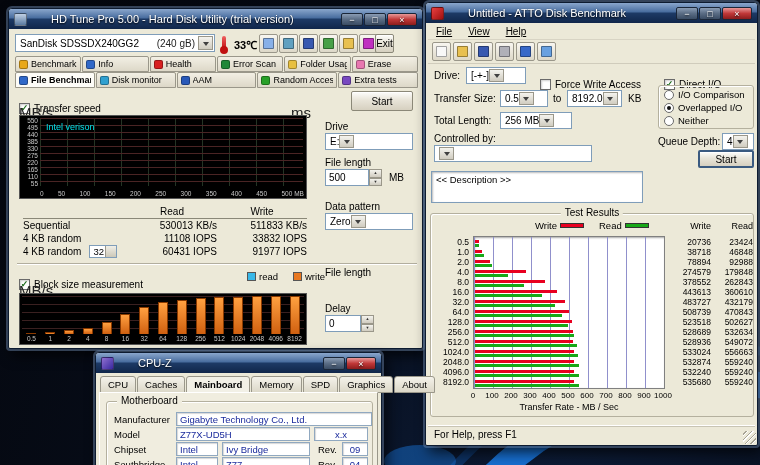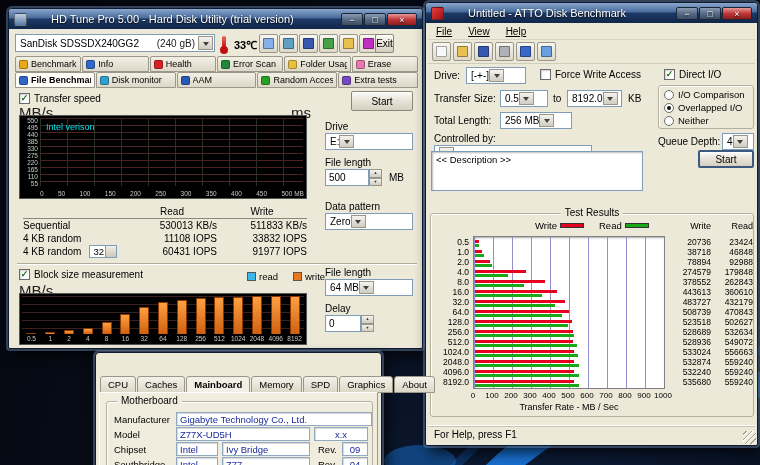--- a/index.html
+++ b/index.html
@@ -25,21 +25,21 @@
 
 
 .btn{display:flex;align-items:center;justify-content:center;font-size:10px;color:#000;
   background:linear-gradient(#fdfdfb,#e8e4d8 45%,#d6d0c0);border:1px solid #8b8878;border-radius:2px;
   box-shadow:inset 0 1px 0 #fff;position:absolute;cursor:pointer;}
 .combo{position:absolute;background:#fff;border:1px solid #7f9db9;font-size:10px;display:flex;
   align-items:center;padding:0 1px 0 4px;color:#000;white-space:nowrap;}
 .arrow-btn{margin-left:auto;width:15px;align-self:stretch;margin:1px 0;
   background:linear-gradient(#f4f3ee,#d0ccc0);border:1px solid #9a978a;display:flex;align-items:center;justify-content:center;flex:none;}
 .arrow-btn::after{content:"";border:3px solid transparent;border-top:4px solid #404040;margin-top:4px;}
-.checkbox{position:absolute;display:flex;align-items:center;gap:4px;font-size:10px;white-space:nowrap;cursor:pointer;}
+.checkbox{position:absolute;display:flex;align-items:center;gap:4px;font-size:10px;white-space:nowrap;cursor:pointer;margin-top:10px;}
 .cbox{width:11px;height:11px;background:#fff;border:1px solid #6a6a6a;box-shadow:inset 1px 1px 2px #cfcfcf;
   display:flex;align-items:center;justify-content:center;flex:none;}
 .cbox.checked::after{content:"✓";font-size:9px;font-weight:bold;color:#1a6a1a;line-height:9px;}
 .radio-row{display:flex;align-items:center;gap:4px;font-size:9.5px;position:absolute;white-space:nowrap;cursor:pointer;}
 .rdot{width:10px;height:10px;border-radius:50%;background:#fff;border:1px solid #6a6a6a;position:relative;flex:none;}
 .rdot.sel::after{content:"";position:absolute;left:2px;top:2px;width:4px;height:4px;border-radius:50%;background:#101010;}
 .groupbox{position:absolute;border:1px solid #b4b09e;border-radius:3px;box-shadow:inset 1px 1px 0 #fff;}
 .gb-title{position:absolute;top:-7px;left:10px;background:#ece9d8;padding:0 4px;font-size:10px;}
 .flabel{position:absolute;font-size:10px;color:#000;white-space:nowrap;}
 .axis-unit{position:absolute;font-size:15px;color:#222;}
@@ -391,24 +391,20 @@
             <div class="g2lab">4096</div>
           </div>
           <div class="g2col">
             <div class="g2bar" style="height: 38px;"></div>
             <div class="g2lab">8192</div>
           </div>
         </div>
     </div>
 
     <span class="flabel" style="left:316px;top:258px">File length</span>
-    <div class="combo" style="left:316px;top:270px;width:88px;height:17px">
-      <span>64 MB</span>
-      <span class="arrow-btn"></span>
-    </div>
     <span class="flabel" style="left:316px;top:294px">Delay</span>
     <div class="spin" style="left:316px;top:306px;height:17px">
       <span class="sbox" style="width:36px">0</span>
       <span class="sbtns">
           <span class="up"></span>
           <span class="dn"></span>
         </span>
     </div>
   </div>
 
@@ -501,21 +497,21 @@
     </div>
 
     <span class="flabel" style="left:8px;top:130px">Controlled by:</span>
     <div class="combo" style="left:8px;top:142px;width:158px;height:17px">
       <span></span>
       <span class="arrow-btn"></span>
     </div>
 
     <div class="btn" style="left:272px;top:147px;width:56px;height:18px;border:2px solid #3a5a80">Start</div>
 
-    <div class="desc-box" style="left:5px;top:148px;width:212px;height:40px">
+    <div class="desc-box" style="left:5px;top:168px;width:212px;height:32px">
       <span>&lt;&lt; Description &gt;&gt;</span>
     </div>
 
     <div class="groupbox" style="left:4px;top:210px;width:324px;height:204px">
       <span class="gb-title" style="left:50%;transform:translateX(-50%)">Test Results</span>
       <div class="legend" style="left:104px;top:6px">
         <span>Write</span>
         <span class="lbar" style="background:#e80020"></span>
       </div>
       <div class="legend" style="left:168px;top:6px">
@@ -666,20 +662,28 @@
       <div style="position:absolute;left:42px;top:188px;width:192px;text-align:center;font-size:9px">Transfer Rate - MB / Sec</div>
     </div>
 
     <div class="statusbar">
       <span>For Help, press F1</span>
     </div>
     <span class="grip"></span>
   </div>
 
   <div class="win" style="left:95px;top:352px;width:287px;height:160px;z-index:4">
+    <div class="titlebar">
+      <span class="appicon" style="background:linear-gradient(135deg,#9070d0,#3828a0)"></span>
+      <span class="title-text">CPU-Z</span>
+      <span class="winbtns">
+        <span class="tbtn glyph-min"></span>
+        <span class="tbtn close glyph-close"></span>
+      </span>
+    </div>
     <div class="cpuz-tabrow">
         <div class="cpuz-tab">CPU</div>
         <div class="cpuz-tab">Caches</div>
         <div class="cpuz-tab active">Mainboard</div>
         <div class="cpuz-tab">Memory</div>
         <div class="cpuz-tab">SPD</div>
         <div class="cpuz-tab">Graphics</div>
         <div class="cpuz-tab">About</div>
       </div>
     <div class="cz-panel" style="left:3px;top:39px;right:3px;bottom:3px"></div>

